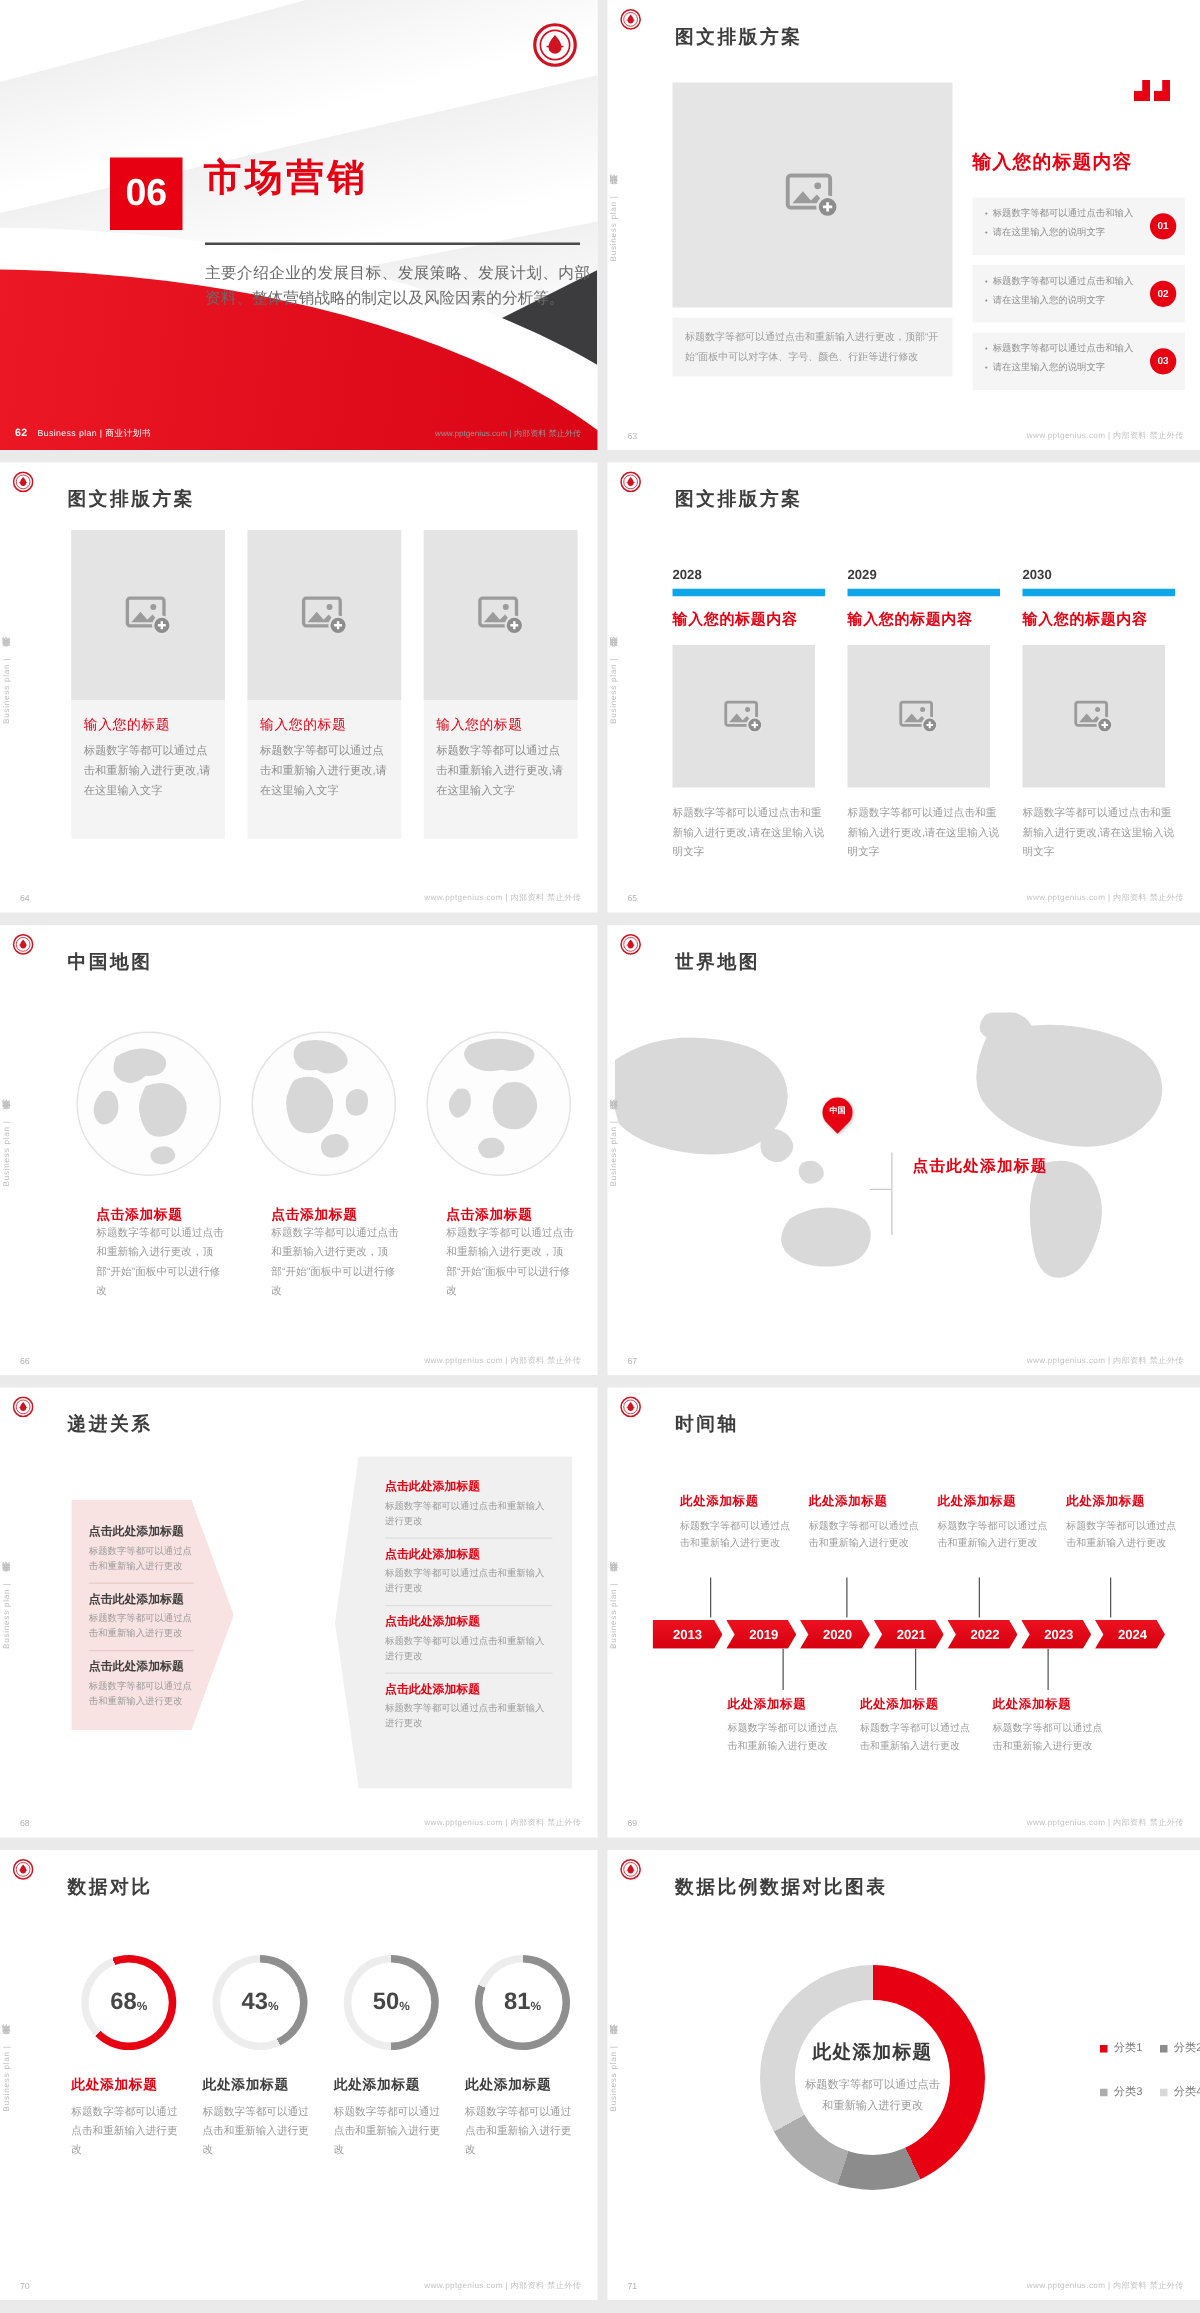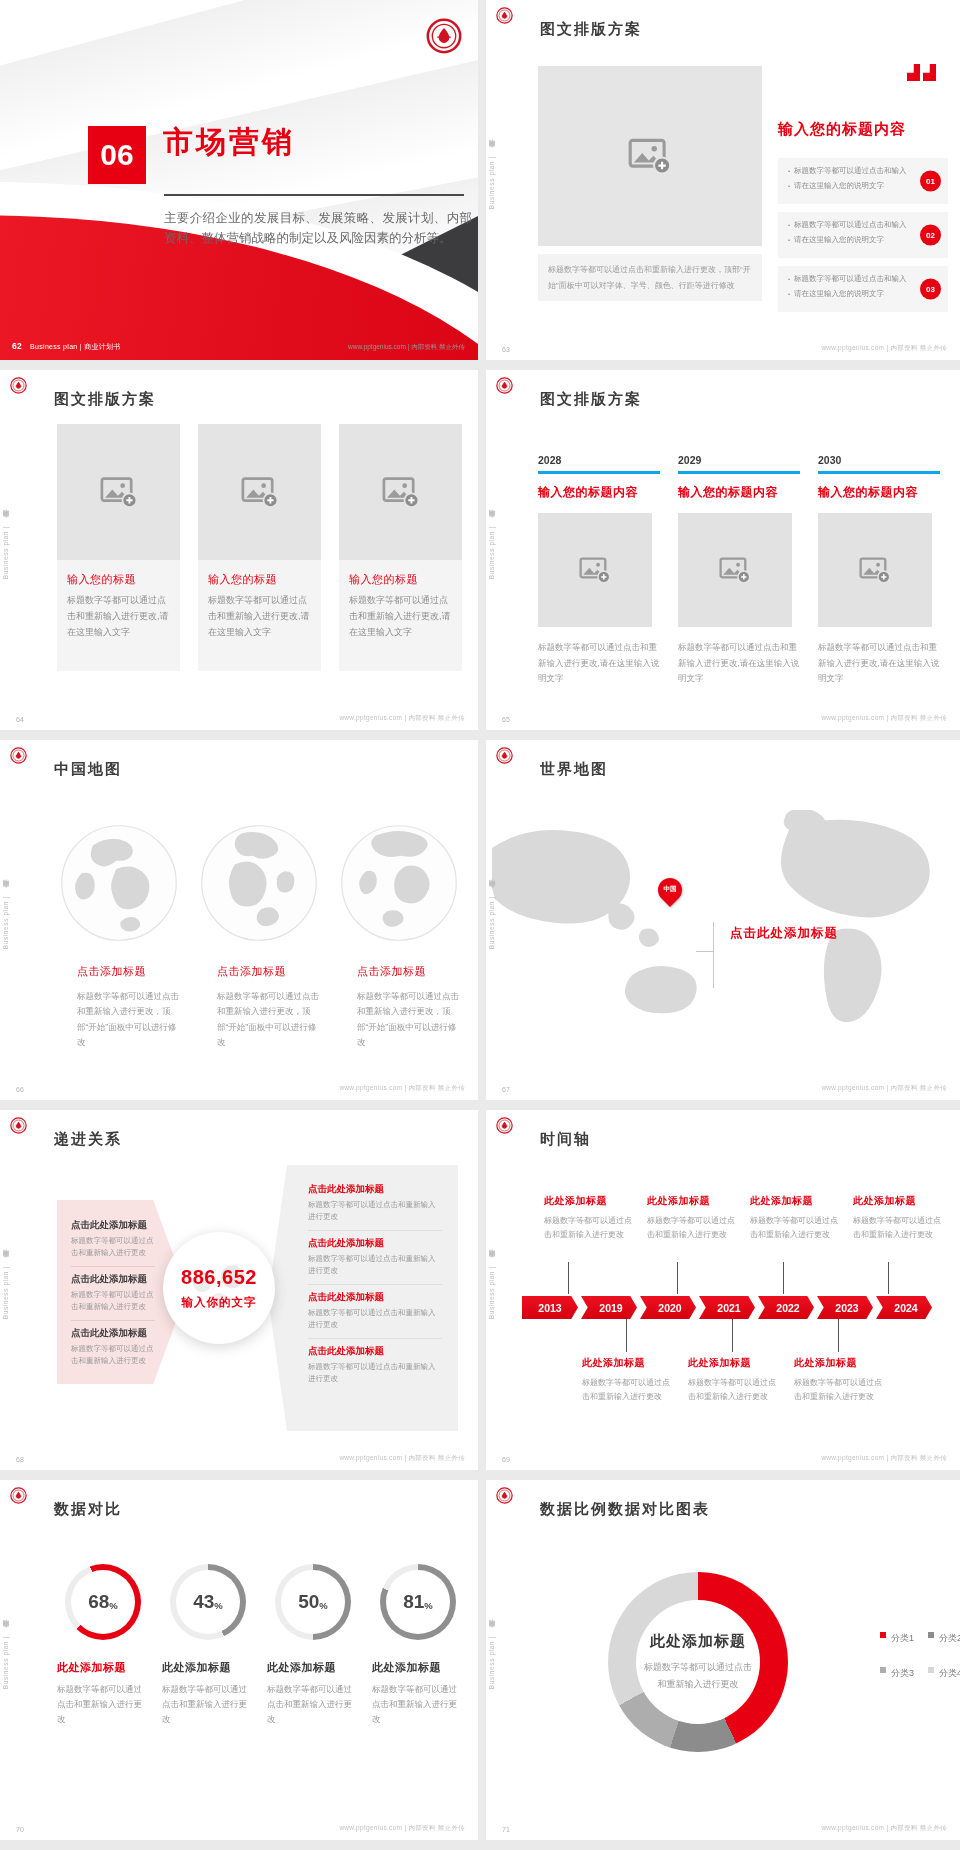--- a/index.html
+++ b/index.html
@@ -45,30 +45,30 @@
 
   
   .card64{position:absolute;top:54px;width:123px;height:247px;background:#f4f4f4}
   .card64 .ph{height:136px;background:#e4e4e4}
   .card64 .tx{padding:12px 10px 0 10px}
   .card64 .tt{font-size:11px;font-weight:normal;color:#e60012;margin-bottom:6px;letter-spacing:.5px}
   .card64 .ds{font-size:9px;line-height:1.75;color:#8f8f8f}
 
   
   .col65{position:absolute;top:84px;width:122px}
-  .col65 .yr{font-size:10.5px;font-weight:bold;color:#3a3a3a;padding-bottom:5px;border-bottom:3px solid #0ea5e9}
+  .col65 .yr{font-size:10.5px;font-weight:bold;color:#3a3a3a;padding-bottom:5px;border-bottom:6px solid #0ea5e9}
   .col65 .hd{margin-top:10px;font-size:12px;font-weight:bold;color:#e60012;letter-spacing:.5px}
   .col65 .ph{margin-top:12px;width:114px;height:114px;background:#e2e2e2}
   .col65 .ds{margin-top:13px;font-size:8.5px;line-height:1.85;color:#9a9a9a}
 
   
   .col66{position:absolute;width:124px}
   .col66 svg{display:block;margin:0 auto}
   .col66 .tx{padding-left:20px;margin-top:22px}
-  .col66 .hd{font-size:11px;font-weight:normal;color:#e60012;margin-bottom:10px;letter-spacing:.5px}
+  .col66 .hd{font-size:11px;font-weight:bold;color:#e60012;margin-bottom:0;letter-spacing:.5px}
   .col66 .ds{font-size:8.5px;line-height:1.8;color:#9a9a9a}
 
   
   .s67-map{position:absolute;left:6px;top:70px}
   .pin{position:absolute;left:172px;top:138px;width:24px;height:24px;background:#e60012;border-radius:50% 50% 50% 0;transform:rotate(-45deg);box-shadow:0 1px 3px rgba(0,0,0,.3);z-index:3}
   .pin span{display:block;width:24px;height:24px;transform:rotate(45deg);color:#fff;font-size:6.5px;text-align:center;line-height:22px;font-weight:bold}
   .s67-vln{position:absolute;left:227px;top:182px;width:1px;height:66px;background:#c9c9c9}
   .s67-hln{position:absolute;left:210px;top:211px;width:17px;height:1px;background:#c9c9c9}
   .s67-head{position:absolute;left:244px;top:185px;font-size:12.5px;font-weight:bold;color:#e60012;letter-spacing:1px}
   .s67-ds{position:absolute;left:244px;top:210px;width:212px;font-size:9.5px;line-height:2.05;color:#8a8a8a}
@@ -107,21 +107,21 @@
   .col70 .tt.accent{color:#e60012}
   .col70 .ds{margin-top:7px;font-size:8.5px;line-height:1.75;color:#9a9a9a}
 
   
   .s71-donut{position:absolute;left:122px;top:92px;width:180px;height:180px;border-radius:50%}
   .s71-hole{position:absolute;inset:28px;background:#fff;border-radius:50%;display:flex;flex-direction:column;align-items:center;justify-content:center;text-align:center}
   .s71-ct{font-size:15px;font-weight:bold;color:#3a3a3a;letter-spacing:1px;margin-bottom:8px}
   .s71-cd{width:110px;font-size:9px;line-height:1.8;color:#9a9a9a}
   .legend{position:absolute;left:394px;top:152px;display:flex;flex-direction:column;gap:22px}
   .lrow{display:flex;gap:14px}
-  .litem{display:flex;align-items:flex-start;font-size:9px;color:#7a7a7a;white-space:nowrap}
+  .litem{display:flex;align-items:center;font-size:9px;color:#7a7a7a;white-space:nowrap}
   .lmark{width:6px;height:6px;margin-right:5px;flex:0 0 auto}
 </style>
 </head>
 <body>
 
 <svg width="0" height="0" style="position:absolute">
   <defs>
     <g id="emblem">
       <circle cx="12" cy="12" r="10.8" fill="none" stroke="#cf1322" stroke-width="1.7"></circle>
       <circle cx="12" cy="12" r="7.8" fill="none" stroke="#cf1322" stroke-width=".9"></circle>
@@ -396,24 +396,20 @@
     <div class="blk">
         <div class="tt">点击此处添加标题</div>
         <div class="ds">标题数字等都可以通过点击和重新输入进行更改</div>
       </div>
     <div class="blk">
         <div class="tt">点击此处添加标题</div>
         <div class="ds">标题数字等都可以通过点击和重新输入进行更改</div>
       </div>
   </div>
 
-  <div class="s68-circle">
-    <div class="s68-val">886,652</div>
-    <div class="s68-lab">输入你的文字</div>
-  </div>
 
   <div class="pnum">68</div>
   <div class="sfoot">www.pptgenius.com | 内部资料 禁止外传</div>
 </section>
 
 <section class="slide cr r4">
   <svg class="logo" viewBox="0 0 24 24">
       <use href="#emblem"></use>
     </svg>
   <div class="vtext">Business plan | 商业计划书</div>

